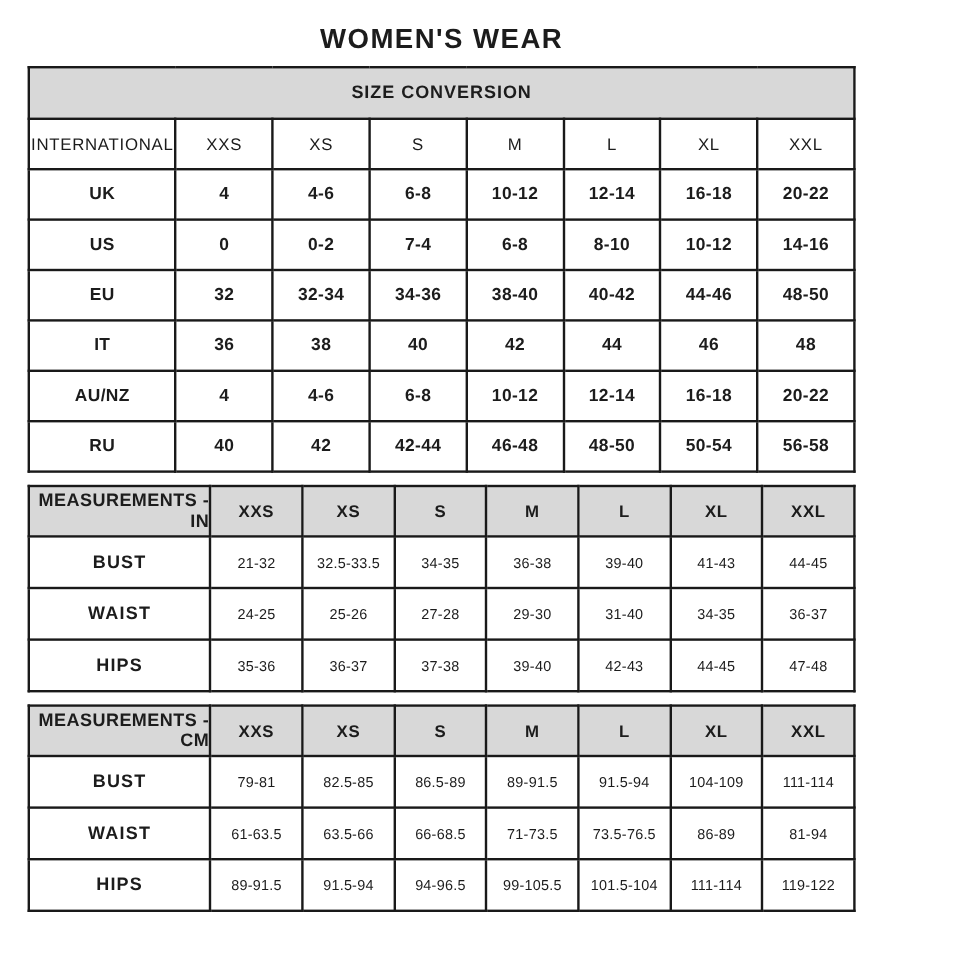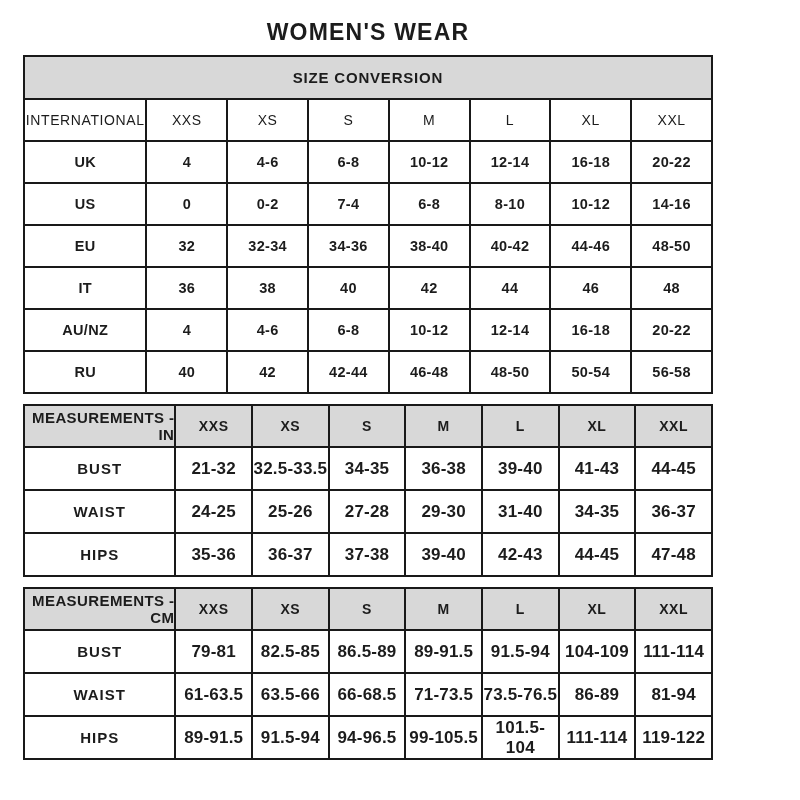--- a/index.html
+++ b/index.html
@@ -74,23 +74,23 @@
   .tm .data td {
     height: 41px;
     background: #ffffff;
   }
   .tm .data td.lab {
     font-size: 15px;
     letter-spacing: 1px;
     font-weight: bold;
   }
   .tm .data td.val {
-    font-size: 17px;
+    font-size: 12px;
     letter-spacing: 0.2px;
-    font-weight: bold;
+    font-weight: normal;
   }
   .tm col.c-label { width: 22%; }
 </style>
 </head>
 <body>
 
 <div class="sheet">
 
   <h1 class="page-title">WOMEN'S WEAR</h1>
 

